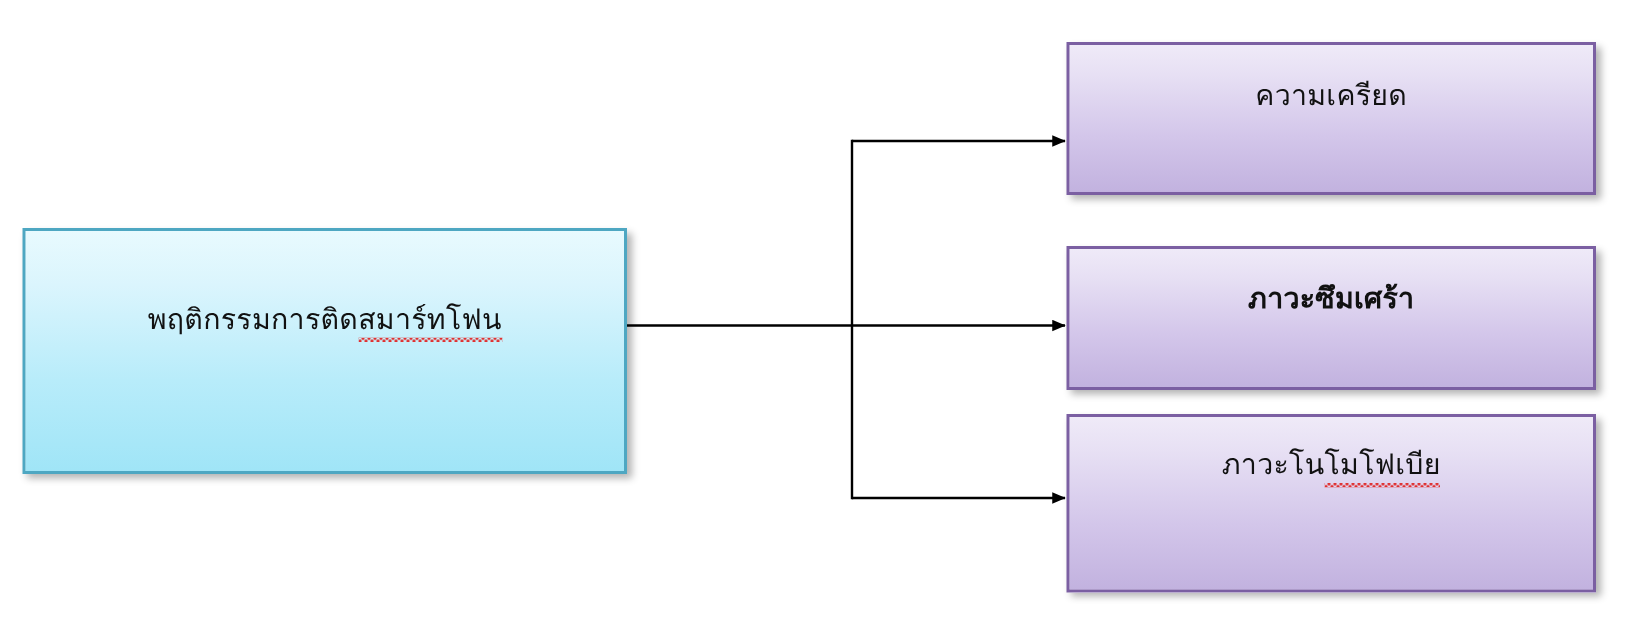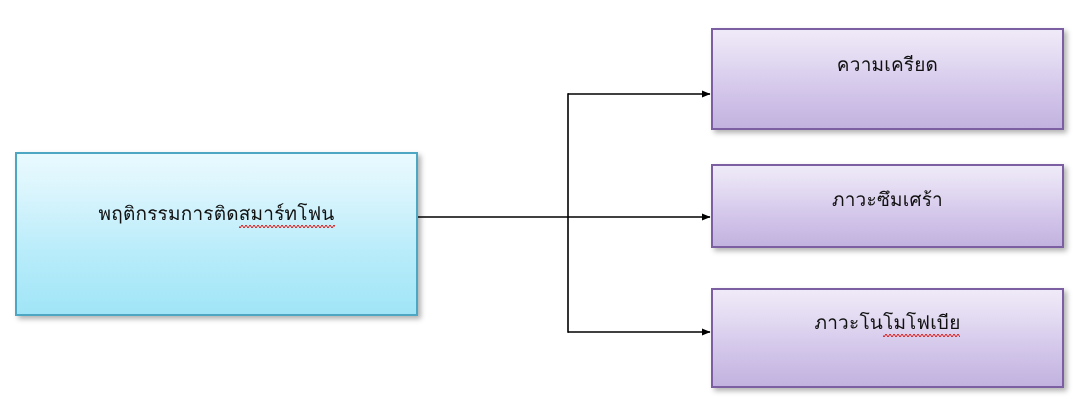--- a/index.html
+++ b/index.html
@@ -63,23 +63,23 @@
     width: 353px;
     border: 2px solid #7B5FA2;
     background: linear-gradient(to bottom, #EFEAF8 0%, #E7E0F4 20%, #D3C6EA 62%, #C2B2DF 100%);
   }
   .node-outcome .label {
     font-size: 19px;
     line-height: 1;
   }
   #node-stress      { top: 28px;  height: 102px; }
   #node-stress .label      { margin-top: 25px; }
-  #node-depression  { top: 164px; height: 84px;  }
+  #node-depression  { top: 164px; height: 96px; font-weight: bold;  }
   #node-depression .label  { margin-top: 24px; }
-  #node-nomophobia  { top: 288px; height: 100px;  }
+  #node-nomophobia  { top: 276px; height: 119px;  }
   #node-nomophobia .label  { margin-top: 23px; }
 
   
   .label .squiggle {
     position: relative;
   }
   .label .squiggle::after {
     content: "";
     position: absolute;
     left: 0;

